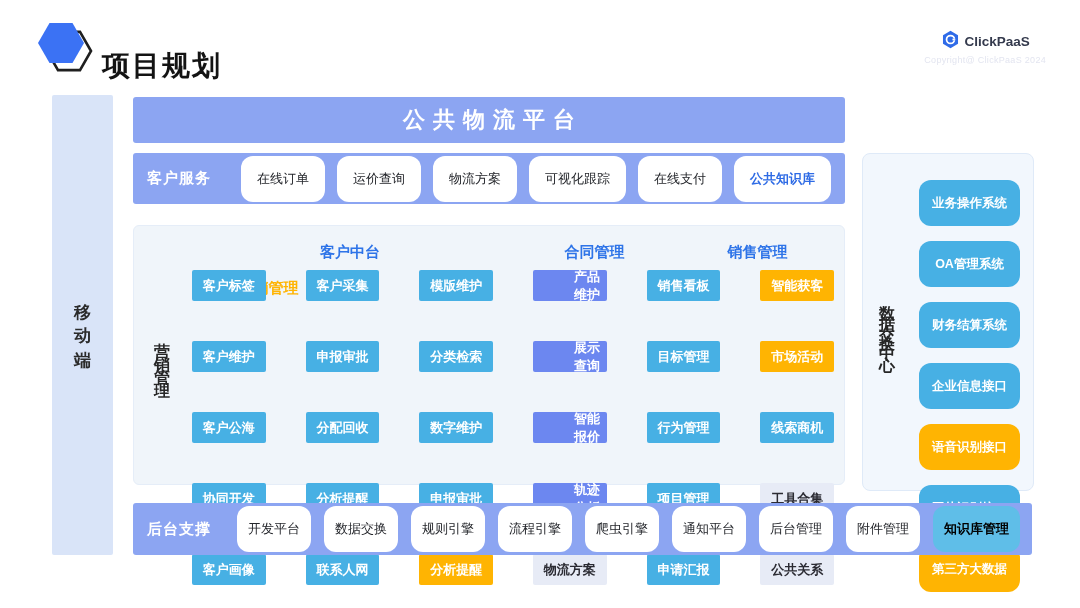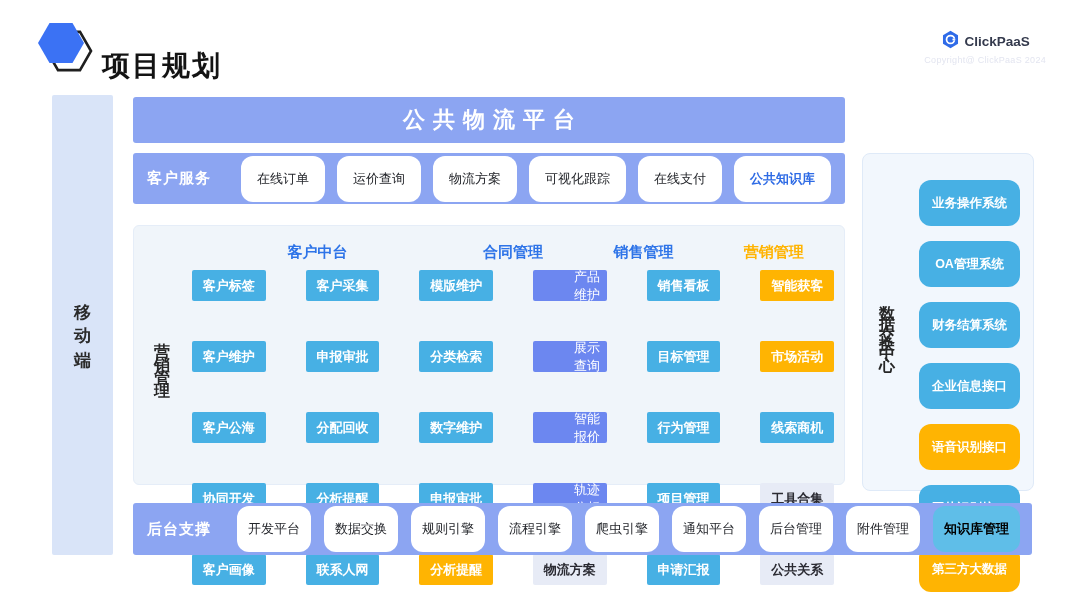--- a/index.html
+++ b/index.html
@@ -18,21 +18,21 @@
   .copyright{margin-top:2px;font-size:9px;color:#e3e5f0;letter-spacing:.3px;}
 
   
   .band{position:absolute;background:#8CA5F2;border-radius:3px;display:flex;align-items:center;}
   .band-label{color:#fff;font-weight:700;font-size:15px;letter-spacing:1px;padding-left:14px;white-space:nowrap;}
   .pill{display:flex;align-items:center;justify-content:center;height:46px;
         border-radius:12px;font-size:13px;white-space:nowrap;}
   .c-white{background:#ffffff;color:#24262b;}
   .c-white-blue{background:#ffffff;color:#2E6BE5;font-weight:700;}
   .c-cyan{background:#47B0E4;color:#fff;font-weight:700;}
-  .c-violet{background:#6C87F0;color:#fff;font-weight:400;padding-left:41px;}
+  .c-violet{background:#6C87F0;color:#fff;font-weight:700;padding-left:41px;}
   .c-orange{background:#FFB402;color:#fff;font-weight:700;}
   .c-gray{background:#E7EBF6;color:#2b2b33;font-weight:700;}
   .c-solid{background:#5FBEE8;color:#000000;font-weight:700;}
   .c-h-blue{color:#2E74E8;}
   .c-h-orange{color:#FFB402;}
   .vtext{writing-mode:vertical-lr;text-orientation:upright;font-weight:700;color:#262626;}
 
   
   .mobile-bar{position:absolute;left:52px;top:95px;width:61px;height:460px;
               background:#D9E4F8;border-radius:2px;display:flex;align-items:center;justify-content:center;}
@@ -46,21 +46,21 @@
   .service-band{left:133px;top:153px;width:712px;height:51px;}
   .service-items{flex:1;display:flex;justify-content:space-between;margin-left:30px;padding-right:14px;}
   .service-items .pill{padding:0 16px;}
 
   
   .main-panel{position:absolute;left:133px;top:225px;width:712px;height:260px;
               background:#F0F5FA;border:1px solid #E5EDF8;border-radius:6px;box-sizing:border-box;}
   .side-label-marketing{position:absolute;left:17px;top:130px;transform:translateY(-50%);
               font-size:16px;letter-spacing:13px;}
   .grid{position:absolute;left:58px;top:8px;right:10px;
-        display:grid;grid-template-columns:repeat(5,1fr);column-gap:10px;}
+        display:grid;grid-template-columns:repeat(4,1fr);column-gap:10px;}
   .grid-head{height:36px;display:flex;align-items:center;justify-content:center;
              font-size:15px;font-weight:700;}
   .span2{grid-column:span 2;}
   .grid-cells{position:absolute;left:58px;top:44px;right:10px;
         display:grid;grid-template-columns:repeat(6,1fr);column-gap:10px;row-gap:9px;gap:40px;}
   .cell{height:31px;display:flex;align-items:center;justify-content:center;
         border-radius:2px;font-size:13px;}
 
   
   .right-panel{position:absolute;left:862px;top:153px;width:172px;height:338px;

